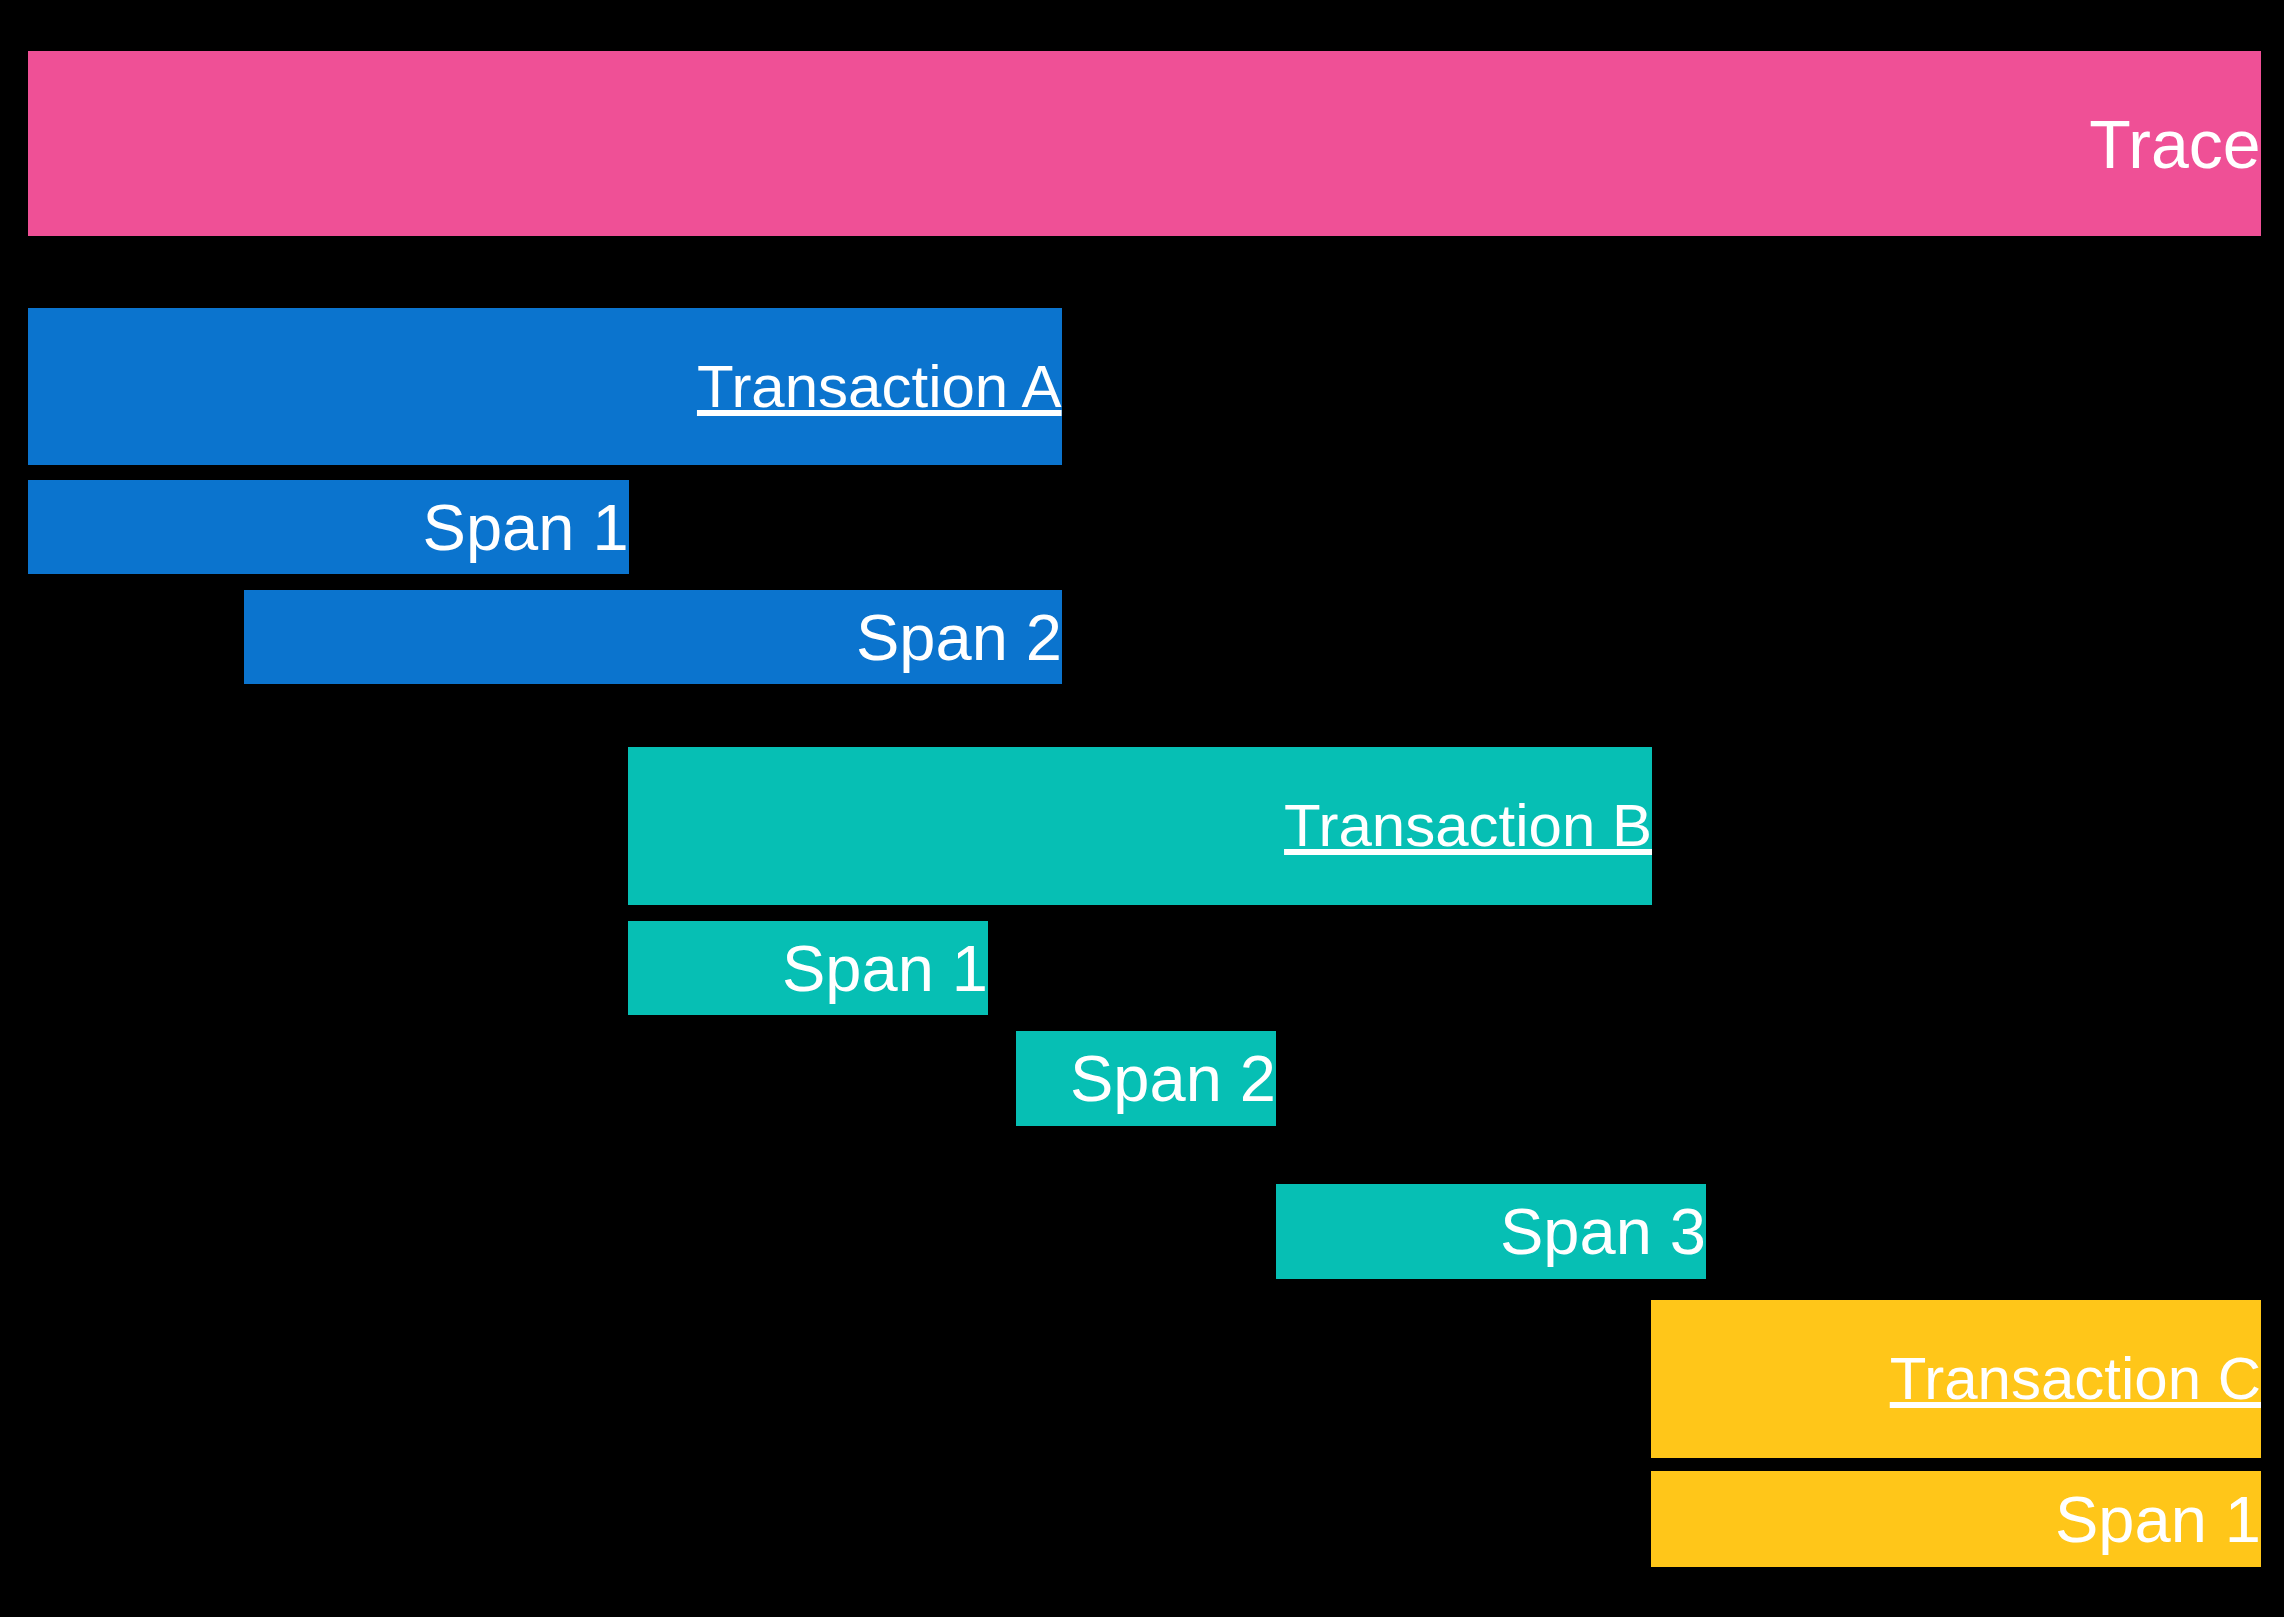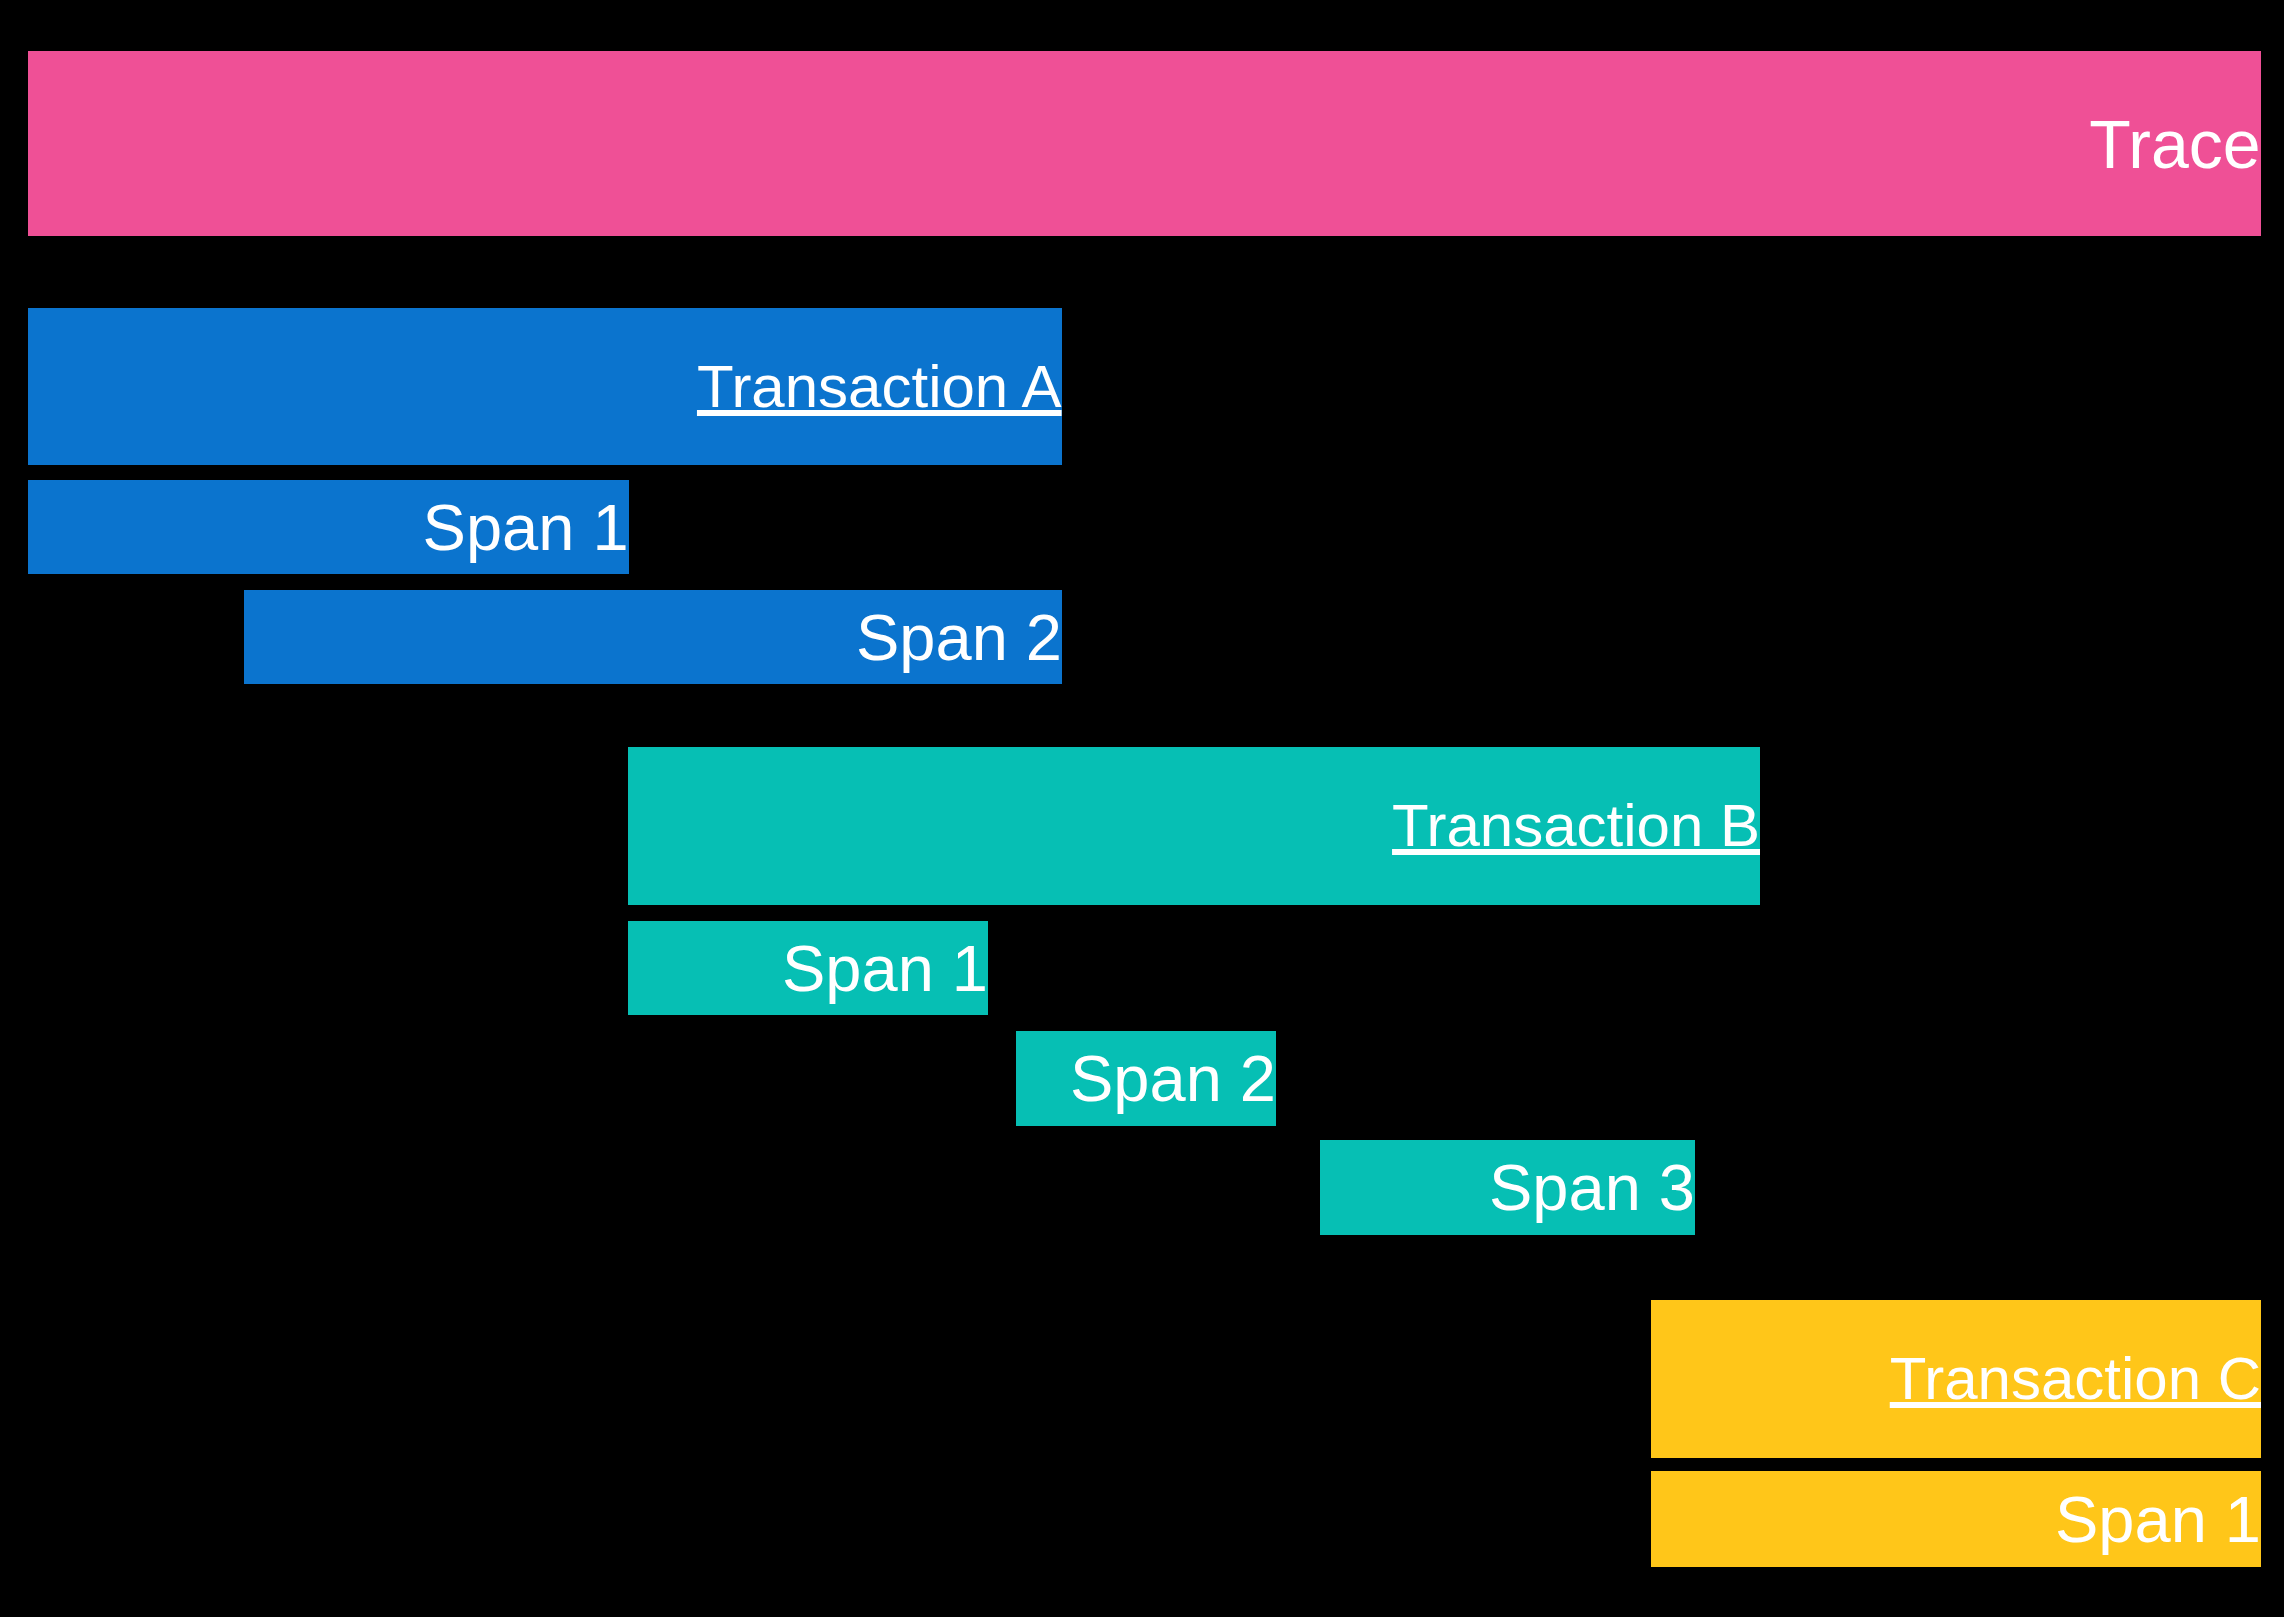--- a/index.html
+++ b/index.html
@@ -49,30 +49,30 @@
     </div>
     <div class="bar size-txn" style="left: 27.6px; top: 308px; width: 1034px; height: 157px; background: rgb(11, 116, 206);">
       <span class="bar-label">Transaction A</span>
     </div>
     <div class="bar size-span" style="left: 27.6px; top: 480px; width: 601px; height: 94px; background: rgb(11, 116, 206);">
       <span class="bar-label">Span 1</span>
     </div>
     <div class="bar size-span" style="left: 244px; top: 590px; width: 818px; height: 94px; background: rgb(11, 116, 206);">
       <span class="bar-label">Span 2</span>
     </div>
-    <div class="bar size-txn" style="left: 628px; top: 747px; width: 1132px; height: 158px; background: rgb(6, 191, 180);">
+    <div class="bar size-txn" style="left: 628px; top: 747px; width: 1024px; height: 158px; background: rgb(6, 191, 180);">
       <span class="bar-label">Transaction B</span>
     </div>
     <div class="bar size-span" style="left: 628px; top: 921px; width: 360px; height: 94px; background: rgb(6, 191, 180);">
       <span class="bar-label">Span 1</span>
     </div>
     <div class="bar size-span" style="left: 1016px; top: 1031px; width: 260px; height: 95px; background: rgb(6, 191, 180);">
       <span class="bar-label">Span 2</span>
     </div>
-    <div class="bar size-span" style="left: 1276px; top: 1140px; width: 375px; height: 95px; background: rgb(6, 191, 180); margin-left: 44px;">
+    <div class="bar size-span" style="left: 1276px; top: 1184px; width: 430px; height: 95px; background: rgb(6, 191, 180);">
       <span class="bar-label">Span 3</span>
     </div>
     <div class="bar size-txn" style="left: 1651px; top: 1300px; width: 610px; height: 158px; background: rgb(255, 198, 25);">
       <span class="bar-label">Transaction C</span>
     </div>
     <div class="bar size-span" style="left: 1651px; top: 1471px; width: 610px; height: 96px; background: rgb(255, 198, 25);">
       <span class="bar-label">Span 1</span>
     </div>
   </div>
 

